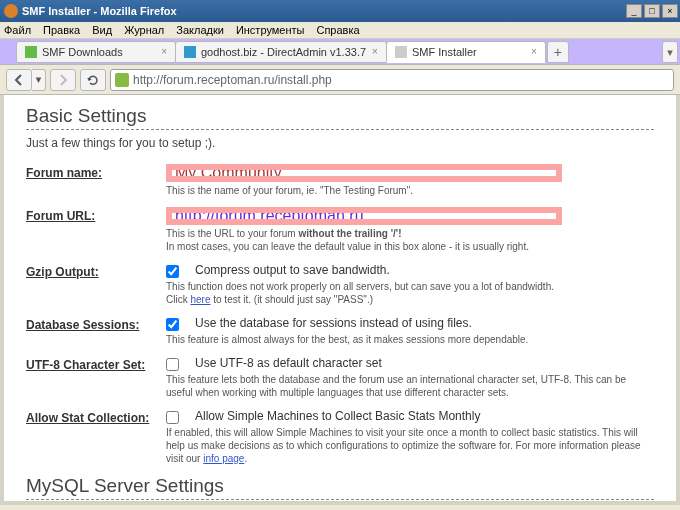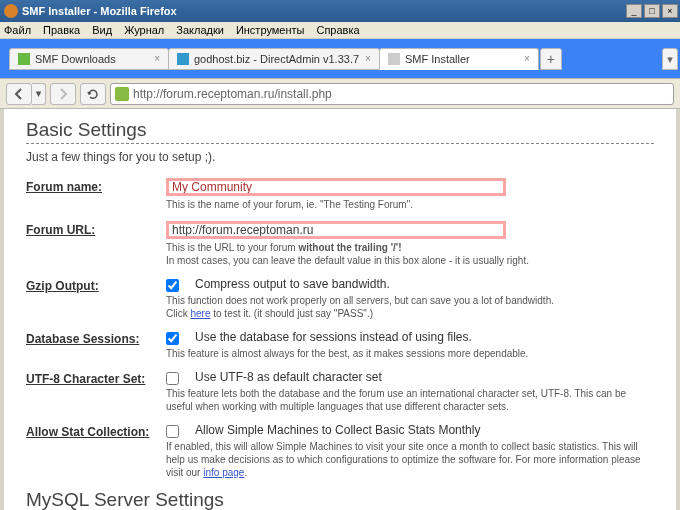--- a/index.html
+++ b/index.html
@@ -40,26 +40,26 @@
 }
 .menubar {
   background: #ece9d8;
   display: flex;
   padding: 2px 4px;
   font-size: 11px;
   border-bottom: 1px solid #d0cdbf;
 }
 .menubar span { margin-right: 12px; }
 .tabstrip {
-  background: #3b82f6;
-  display: flex;
-  align-items: center;
-  height: 40px;
+  background: #c4b5fd;
+  display: flex;
+  align-items: center;
+  height: 26px;
   border-bottom: 1px solid #b8b8b8;
-  padding-left: 9px;
+  padding-left: 16px;
 }
 .tab {
   display: flex;
   align-items: center;
   height: 22px;
   padding: 0 8px;
   border: 1px solid #b8b8b8;
   background: #f4f4f4;
   margin-right: -1px;
   font-size: 11px;
@@ -166,28 +166,28 @@
 .field-label {
   width: 140px;
   font-weight: bold;
   font-size: 12px;
   color: #333;
   padding-top: 2px;
   text-decoration: underline;
 }
 .field-body { flex: 1; }
 .field-body input[type=text] {
-  width: 340px;
+  width: 396px;
   height: 18px;
-  border: 3px solid #fca5a5;
+  border: 6px solid #fca5a5;
   padding: 1px 3px;
-  font-size: 12px;
+  font-size: 16px;
   color: #a33;
 }
-.field-body input[type=text].blackval{color:#404040;}
+.field-body input[type=text].blackval{color:#6d28d9;}
 .help {
   font-size: 10px;
   color: #555;
   margin-top: 2px;
   line-height: 1.3;
 }
 .checkline { display:flex; align-items:flex-start; gap:16px;}
 .checkline input[type=checkbox]{margin-top:2px;}
 .checklabel{font-size:12px;}
 a.linkish{color:#35c;text-decoration:underline;margin-top:7px;}

